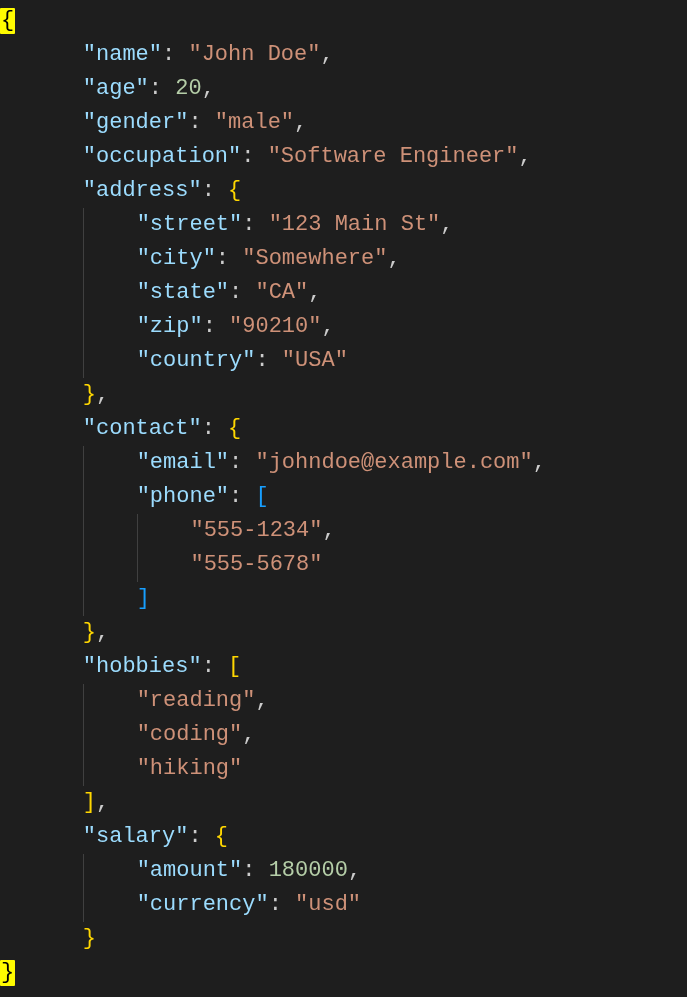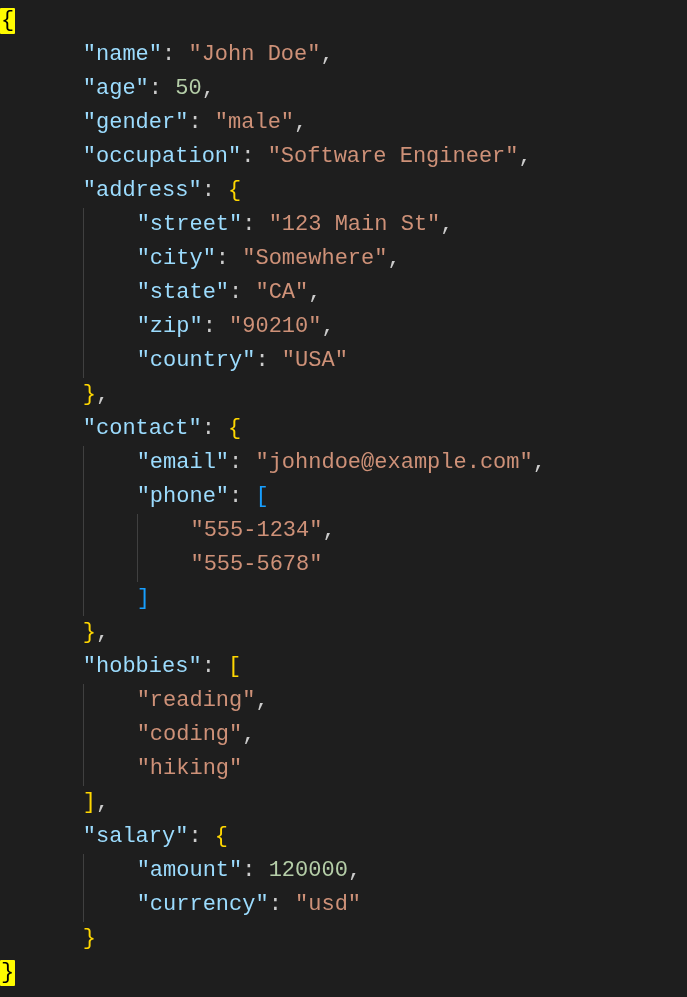--- a/index.html
+++ b/index.html
@@ -48,21 +48,21 @@
   .guide {
     display:inline-block;
     border-left:1px solid #404040;
   }
 </style>
 </head>
 <body>
 
 <pre class="code"><span class="gutter"><span class="highlight brace">{</span></span><span class="content"></span>
 <span class="gutter"> </span><span class="content">    <span class="key">"name"</span><span class="punc">:</span> <span class="str">"John Doe"</span><span class="punc">,</span></span>
-<span class="gutter"> </span><span class="content">    <span class="key">"age"</span><span class="punc">:</span> <span class="num">50</span><span class="punc">,</span></span>
+<span class="gutter"> </span><span class="content">    <span class="key">"age"</span><span class="punc">:</span> <span class="num">20</span><span class="punc">,</span></span>
 <span class="gutter"> </span><span class="content">    <span class="key">"gender"</span><span class="punc">:</span> <span class="str">"male"</span><span class="punc">,</span></span>
 <span class="gutter"> </span><span class="content">    <span class="key">"occupation"</span><span class="punc">:</span> <span class="str">"Software Engineer"</span><span class="punc">,</span></span>
 <span class="gutter"> </span><span class="content">    <span class="key">"address"</span><span class="punc">:</span> <span class="brace2">{</span></span>
 <span class="gutter"> </span><span class="content">    <span class="guide">    </span><span class="key">"street"</span><span class="punc">:</span> <span class="str">"123 Main St"</span><span class="punc">,</span></span>
 <span class="gutter"> </span><span class="content">    <span class="guide">    </span><span class="key">"city"</span><span class="punc">:</span> <span class="str">"Somewhere"</span><span class="punc">,</span></span>
 <span class="gutter"> </span><span class="content">    <span class="guide">    </span><span class="key">"state"</span><span class="punc">:</span> <span class="str">"CA"</span><span class="punc">,</span></span>
 <span class="gutter"> </span><span class="content">    <span class="guide">    </span><span class="key">"zip"</span><span class="punc">:</span> <span class="str">"90210"</span><span class="punc">,</span></span>
 <span class="gutter"> </span><span class="content">    <span class="guide">    </span><span class="key">"country"</span><span class="punc">:</span> <span class="str">"USA"</span></span>
 <span class="gutter"> </span><span class="content">    <span class="brace2">}</span><span class="punc">,</span></span>
 <span class="gutter"> </span><span class="content">    <span class="key">"contact"</span><span class="punc">:</span> <span class="brace2">{</span></span>
@@ -71,17 +71,17 @@
 <span class="gutter"> </span><span class="content">    <span class="guide">    </span><span class="guide">    </span><span class="str">"555-1234"</span><span class="punc">,</span></span>
 <span class="gutter"> </span><span class="content">    <span class="guide">    </span><span class="guide">    </span><span class="str">"555-5678"</span></span>
 <span class="gutter"> </span><span class="content">    <span class="guide">    </span><span class="bracket-inner">]</span></span>
 <span class="gutter"> </span><span class="content">    <span class="brace2">}</span><span class="punc">,</span></span>
 <span class="gutter"> </span><span class="content">    <span class="key">"hobbies"</span><span class="punc">:</span> <span class="bracket1">[</span></span>
 <span class="gutter"> </span><span class="content">    <span class="guide">    </span><span class="str">"reading"</span><span class="punc">,</span></span>
 <span class="gutter"> </span><span class="content">    <span class="guide">    </span><span class="str">"coding"</span><span class="punc">,</span></span>
 <span class="gutter"> </span><span class="content">    <span class="guide">    </span><span class="str">"hiking"</span></span>
 <span class="gutter"> </span><span class="content">    <span class="bracket1">]</span><span class="punc">,</span></span>
 <span class="gutter"> </span><span class="content">    <span class="key">"salary"</span><span class="punc">:</span> <span class="brace2">{</span></span>
-<span class="gutter"> </span><span class="content">    <span class="guide">    </span><span class="key">"amount"</span><span class="punc">:</span> <span class="num">120000</span><span class="punc">,</span></span>
+<span class="gutter"> </span><span class="content">    <span class="guide">    </span><span class="key">"amount"</span><span class="punc">:</span> <span class="num">180000</span><span class="punc">,</span></span>
 <span class="gutter"> </span><span class="content">    <span class="guide">    </span><span class="key">"currency"</span><span class="punc">:</span> <span class="str">"usd"</span></span>
 <span class="gutter"> </span><span class="content">    <span class="brace2">}</span></span>
 <span class="gutter"><span class="highlight brace">}</span></span><span class="content"></span>
 </pre>
 
 </body></html>

